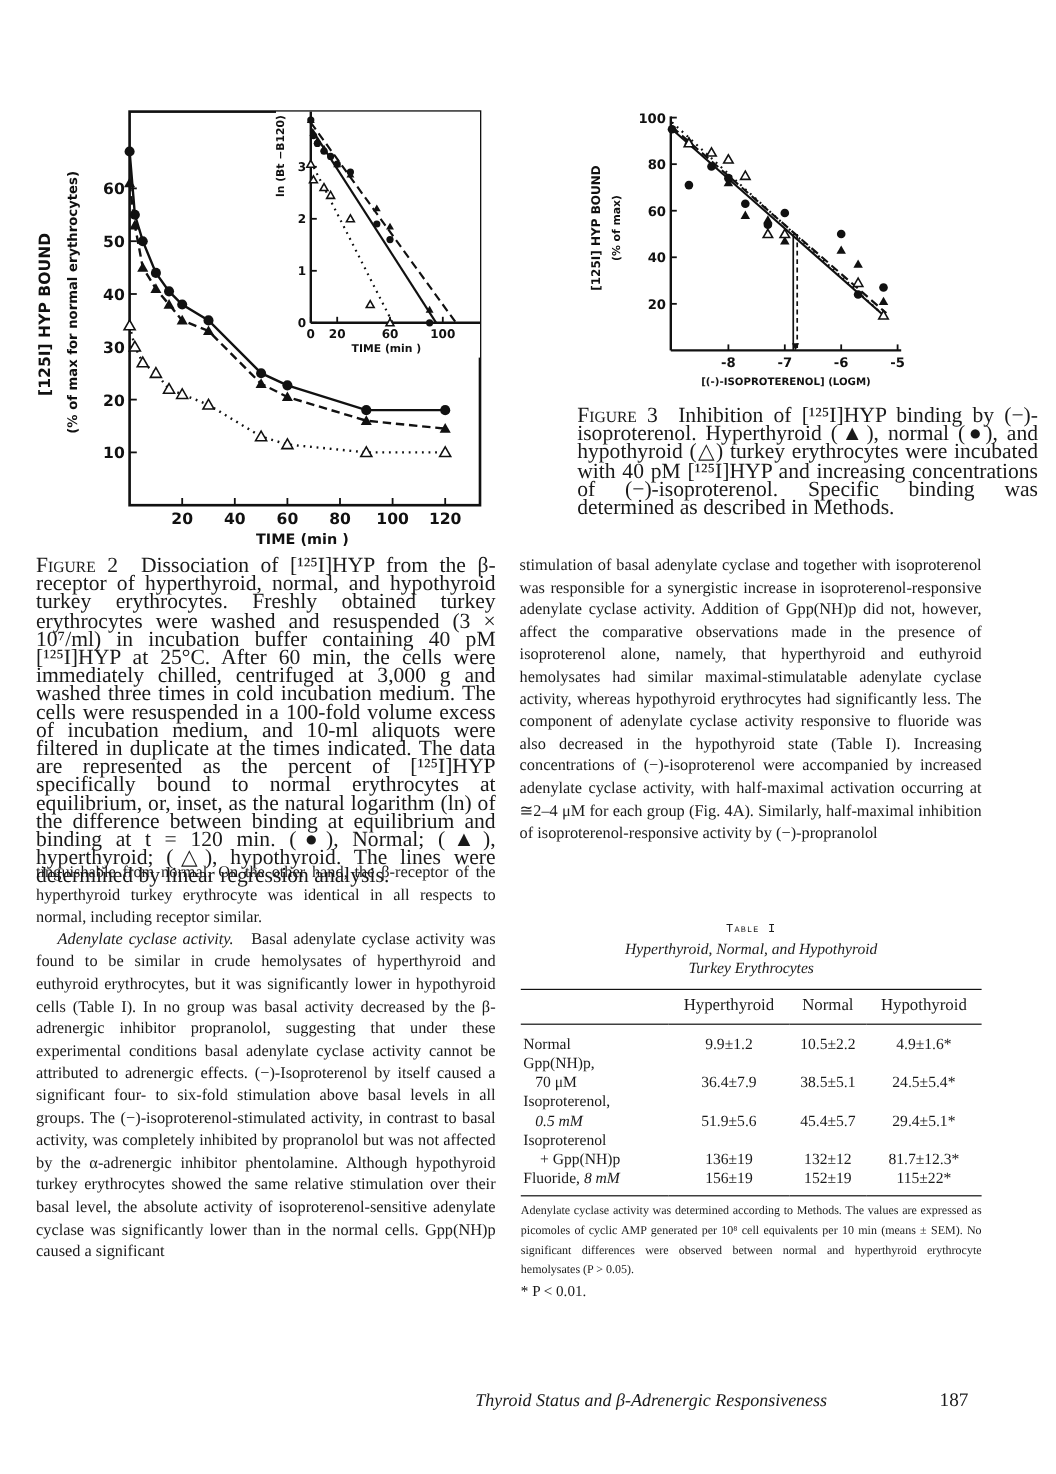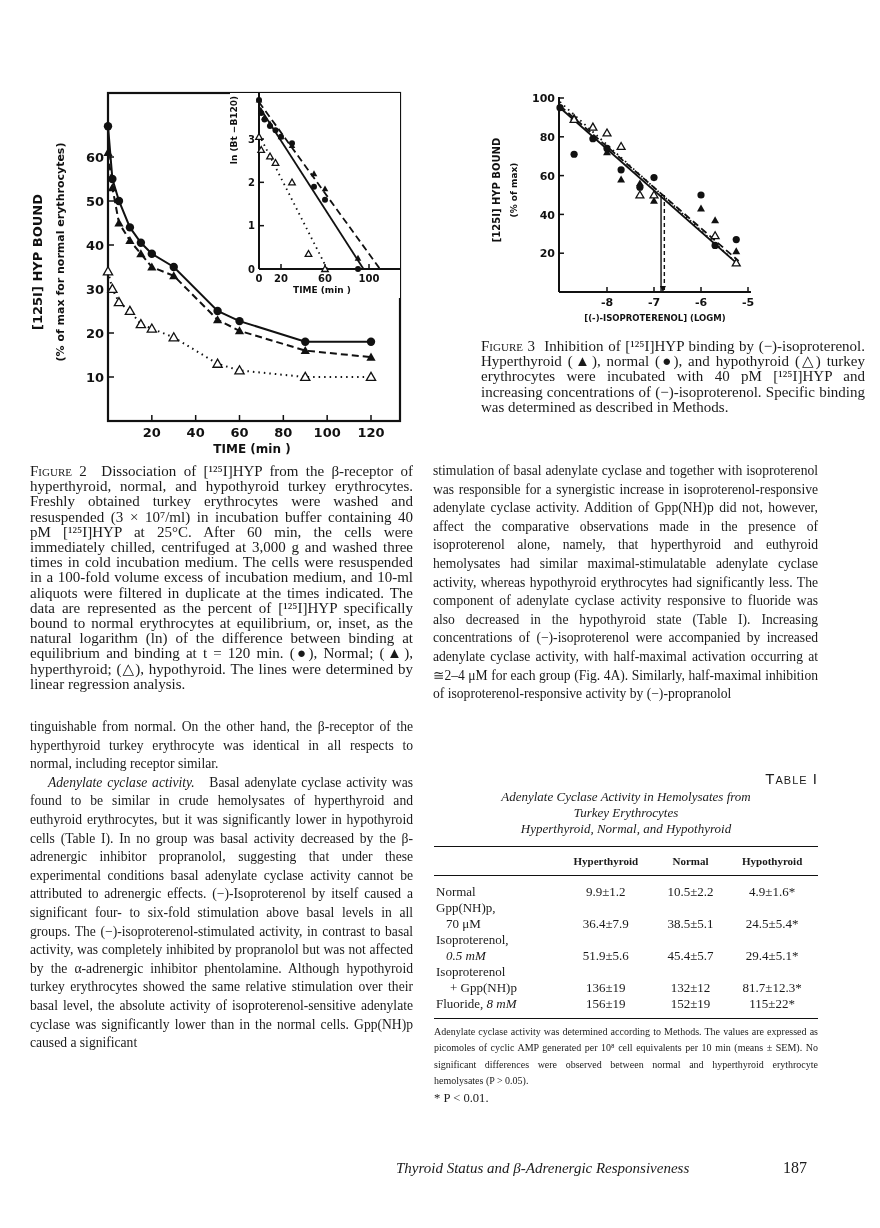--- a/index.html
+++ b/index.html
@@ -1,27 +1,27 @@
 <!DOCTYPE html>
 <html><head>
 <meta charset="utf-8">
 <style>
   html,body{margin:0;padding:0;background:#fff;}
   body{width:880px;height:1228px;position:relative;overflow:hidden;color:#1a1a1a;font-family:"DejaVu Serif","Liberation Serif",serif;}
   .abs{position:absolute;}
   .txt{font-family:"Liberation Serif","DejaVu Serif",serif;font-size:13.6px;line-height:18.6px;text-align:justify;}
   .txt p{margin:0;}
   .col{position:absolute;}
-  .cap{font-family:"Liberation Serif","DejaVu Serif",serif;font-size:15px;line-height:15.2px;text-align:justify;}
+  .cap{font-family:"Liberation Serif","DejaVu Serif",serif;font-size:18px;line-height:15.2px;text-align:justify;}
   .sc{font-variant:small-caps;}
   svg text{font-family:"DejaVu Sans","Liberation Sans",sans-serif;font-weight:bold;fill:#111;}
   .indent{text-indent:18px;}
   table.t1{border-collapse:collapse;width:100%;font-family:"Liberation Serif","DejaVu Serif",serif;font-size:13px;}
   table.t1 td,table.t1 th{padding:0 2px;line-height:16px;vertical-align:bottom;}
-  table.t1 th{font-weight:bold;font-size:11px;padding:6px 2px 6px;}
+  table.t1 th{font-weight:normal;font-size:14px;padding:6px 2px 6px;}
   .ctr{text-align:center;}
   .footer{font-family:"Liberation Serif","DejaVu Serif",serif;font-style:italic;font-size:15px;}
 </style>
 </head>
 <body>
 
 <svg class="abs" style="left:0;top:80px;" width="420" height="380" viewBox="0 80 420 380">
 
   <g id="f2-frame">
       <rect x="108" y="93" width="292" height="328" fill="none" stroke="#111" stroke-width="2.2"></rect>
@@ -219,25 +219,24 @@
 <div class="col txt" style="left:30px;top:718px;width:383px;">
   <p>tinguishable from normal. On the other hand, the β-receptor of the hyperthyroid turkey erythrocyte was identical in all respects to normal, including receptor similar.</p>
   <p class="indent"><i>Adenylate cyclase activity.</i>&nbsp;&nbsp; <span>Basal adenylate cyclase activity was found to be similar in crude hemolysates of hyperthyroid and euthyroid erythrocytes, but it was significantly lower in hypothyroid cells (Table I). In no group was basal activity decreased by the β-adrenergic inhibitor propranolol, suggesting that under these experimental conditions basal adenylate cyclase activity cannot be attributed to adrenergic effects. (−)-Isoproterenol by itself caused a significant four- to six-fold stimulation above basal levels in all groups. The (−)-isoproterenol-stimulated activity, in contrast to basal activity, was completely inhibited by propranolol but was not affected by the α-adrenergic inhibitor phentolamine. Although hypothyroid turkey erythrocytes showed the same relative stimulation over their basal level, the absolute activity of isoproterenol-sensitive adenylate cyclase was significantly lower than in the normal cells. Gpp(NH)p caused a significant</span></p>
 </div>
 
 <div class="col txt" style="left:433px;top:462px;width:385px;">
   <p>stimulation of basal adenylate cyclase and together with isoproterenol was responsible for a synergistic increase in isoproterenol-responsive adenylate cyclase activity. Addition of Gpp(NH)p did not, however, affect the comparative observations made in the presence of isoproterenol alone, namely, that hyperthyroid and euthyroid hemolysates had similar maximal-stimulatable adenylate cyclase activity, whereas hypothyroid erythrocytes had significantly less. The component of adenylate cyclase activity responsive to fluoride was also decreased in the hypothyroid state (Table I). Increasing concentrations of (−)-isoproterenol were accompanied by increased adenylate cyclase activity, with half-maximal activation occurring at ≅2–4 μM for each group (Fig. 4A). Similarly, half-maximal inhibition of isoproterenol-responsive activity by (−)-propranolol</p>
 </div>
 
 <div class="abs" style="left:434px;top:770px;width:384px;">
-  <div class="ctr sc" style="font-family:Liberation Sans, sans-serif;font-size:15px;letter-spacing:1px;text-align:right;">Table I</div>
+  <div class="ctr sc" style="font-family:Liberation Mono, monospace;font-size:10px;letter-spacing:1px;">Table I</div>
   <div class="ctr" style="font-family:'Liberation Serif','DejaVu Serif',serif;font-style:italic;font-size:13px;line-height:16px;margin-top:2px;">
-    <div>Adenylate Cyclase Activity in Hemolysates from</div>
+    <div>Hyperthyroid, Normal, and Hypothyroid</div>
     <div>Turkey Erythrocytes</div>
-    <div>Hyperthyroid, Normal, and Hypothyroid</div>
   </div>
   <div style="border-top:1.6px solid #111;margin-top:9px;"></div>
   <table class="t1">
     <thead>
       <tr style="border-bottom:1.2px solid #111;">
         <th style="width:32%;"></th>
         <th class="ctr">Hyperthyroid</th>
         <th class="ctr">Normal</th>
         <th class="ctr">Hypothyroid</th>
       </tr>

